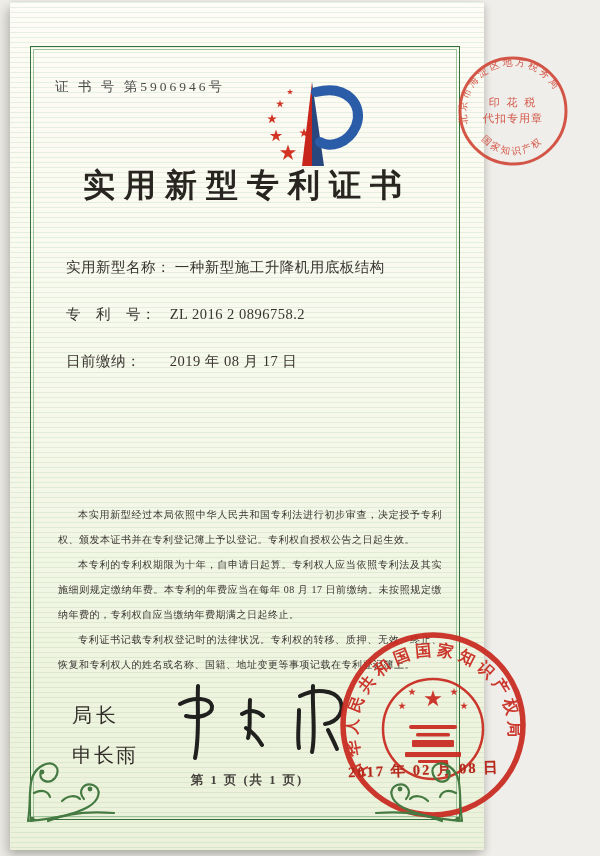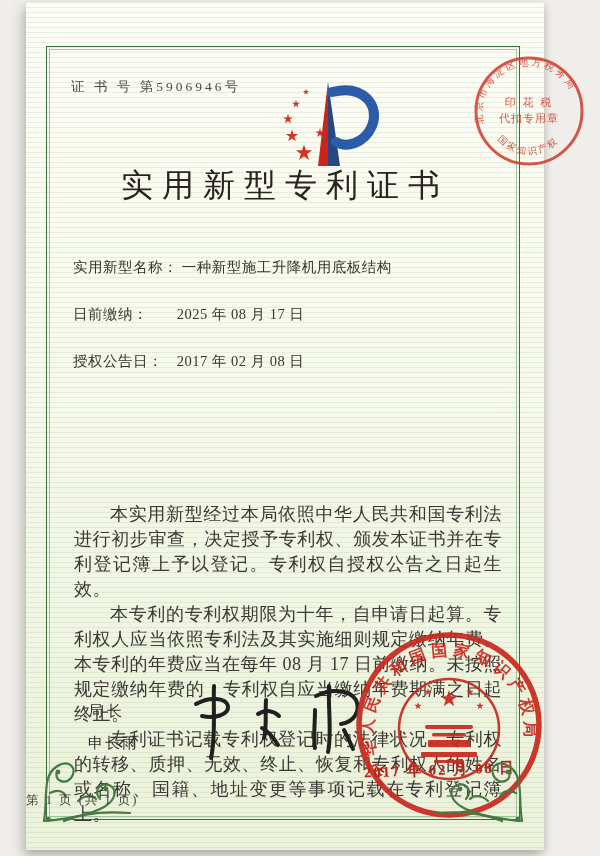--- a/index.html
+++ b/index.html
@@ -3,65 +3,64 @@
 <meta charset="utf-8">
 <style>
   * { margin:0; padding:0; box-sizing:border-box; }
   html,body { width:600px; height:856px; }
   body {
     background:#efeeea;
     font-family:"Liberation Serif","DejaVu Serif",serif;
     position:relative; overflow:hidden;
   }
   .sheet {
-    position:absolute; left:10px; top:2px; width:518px; height:848px;
+    position:absolute; left:10px; top:2px; width:474px; height:848px;
     background:
       repeating-linear-gradient(to bottom, rgba(145,190,140,0.20) 0 1px, rgba(255,255,255,0) 1px 5px),
       linear-gradient(to bottom, #fdfcf6 0%, #f9faef 35%, #eff4e0 80%, #ebf1da 100%);
     box-shadow:-4px 6px 12px rgba(60,60,50,0.28), 2px 2px 6px rgba(60,60,50,0.15);
     border-radius:2px;
-    margin-left:16px;
   }
   .frame {
     position:absolute; left:20px; right:24px; top:44px; bottom:30px;
     border:1.5px solid #35703a;
   }
   .frame::after {
     content:""; position:absolute; inset:2px;
     border:1px solid #9dc49a;
   }
   .cert-no {
     position:absolute; left:45px; top:76px;
     font-size:13.5px; letter-spacing:3px; color:#4a4a48;
   }
   .logo { position:absolute; left:224px; top:74px; width:150px; height:100px; }
   .title {
     position:absolute; left:0; right:0; top:162px; text-align:center;
-    font-size:32px; font-weight:normal; letter-spacing:9px; color:#28241f;
+    font-size:32px; font-weight:bold; letter-spacing:9px; color:#28241f;
   }
   .fields {
-    position:absolute; left:47px; right:36px; top:256px;
+    position:absolute; left:56px; right:36px; top:256px;
     display:flex; flex-direction:column; gap:28px;
     font-size:14.5px; color:#38342f;
   }
   .field-row { white-space:nowrap; }
   .field-row .lab { display:inline-block; min-width:100px; letter-spacing:0.5px; white-space:pre; }
   .field-row .val { letter-spacing:0.5px; }
   .paras {
     position:absolute; left:48px; right:42px; top:500px;
-    font-size:18px; line-height:25px; color:#3b3733; text-align:justify;
+    font-size:10px; line-height:25px; color:#3b3733; text-align:justify;
   }
   .paras p { text-indent:2em; letter-spacing:0.5px; }
-  .signer { position:absolute; left:62px; top:700px; font-size:15px; color:#33302b; }
+  .signer { position:absolute; left:62px; top:700px; font-size:20px; color:#33302b; }
   .signer .s1 { letter-spacing:4px; margin-bottom:13px; }
   .signer .s2 { letter-spacing:2px;font-family:Liberation Mono, monospace; }
   .sig-svg { position:absolute; left:140px; top:672px; width:220px; height:100px; }
   .footer {
-    position:absolute; left:0; right:0; top:790px; text-align:left;
-    font-size:12.5px; letter-spacing:2px; color:#45423c;
+    position:absolute; left:0; right:0; top:770px; text-align:center;
+    font-size:12.5px; letter-spacing:2px; color:#45423c;font-weight:bold;
   }
   .seal-main { position:absolute; left:320px; top:620px; width:206px; height:206px; opacity:0.92; }
   .seal-date {
     position:absolute; left:338px; top:758px; width:190px;
     font-size:14.5px; letter-spacing:2px; color:#b5281c; font-weight:bold;
     transform:rotate(-2deg); text-shadow:0 0 1px rgba(181,40,28,0.4);
   }
   .seal-tax { position:absolute; left:438px; top:44px; width:130px; height:130px; opacity:0.85; }
   .orn { position:absolute; width:95px; height:95px; }
   .orn-left { left:12px; bottom:24px; }
@@ -93,26 +92,26 @@
   </svg>
 
   <div class="title">实用新型专利证书</div>
 
   <div class="fields">
     <div class="field-row">
       <span class="lab">实用新型名称：</span>
       <span class="val">一种新型施工升降机用底板结构</span>
     </div>
     <div class="field-row">
-      <span class="lab">日前缴纳：</span>
-      <span class="val">2025 年 08 月 17 日</span>
+      <span class="lab">专　利　号：</span>
+      <span class="val">ZL 2016 2 0896758.2</span>
     </div>
     <div class="field-row">
-      <span class="lab">授权公告日：</span>
-      <span class="val">2017 年 02 月 08 日</span>
+      <span class="lab">日前缴纳：</span>
+      <span class="val">2019 年 08 月 17 日</span>
     </div>
   </div>
 
   <div class="paras">
     <p>本实用新型经过本局依照中华人民共和国专利法进行初步审查，决定授予专利权、颁发本证书并在专利登记簿上予以登记。专利权自授权公告之日起生效。</p>
     <p>本专利的专利权期限为十年，自申请日起算。专利权人应当依照专利法及其实施细则规定缴纳年费。本专利的年费应当在每年 08 月 17 日前缴纳。未按照规定缴纳年费的，专利权自应当缴纳年费期满之日起终止。</p>
     <p>专利证书记载专利权登记时的法律状况。专利权的转移、质押、无效、终止、恢复和专利权人的姓名或名称、国籍、地址变更等事项记载在专利登记簿上。</p>
   </div>
 
   <div class="signer">

